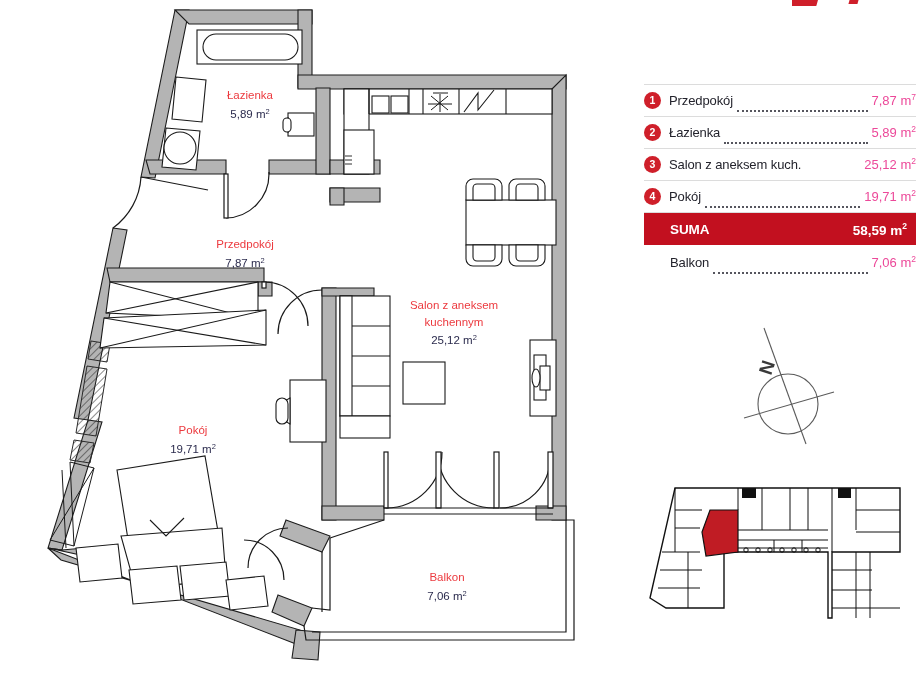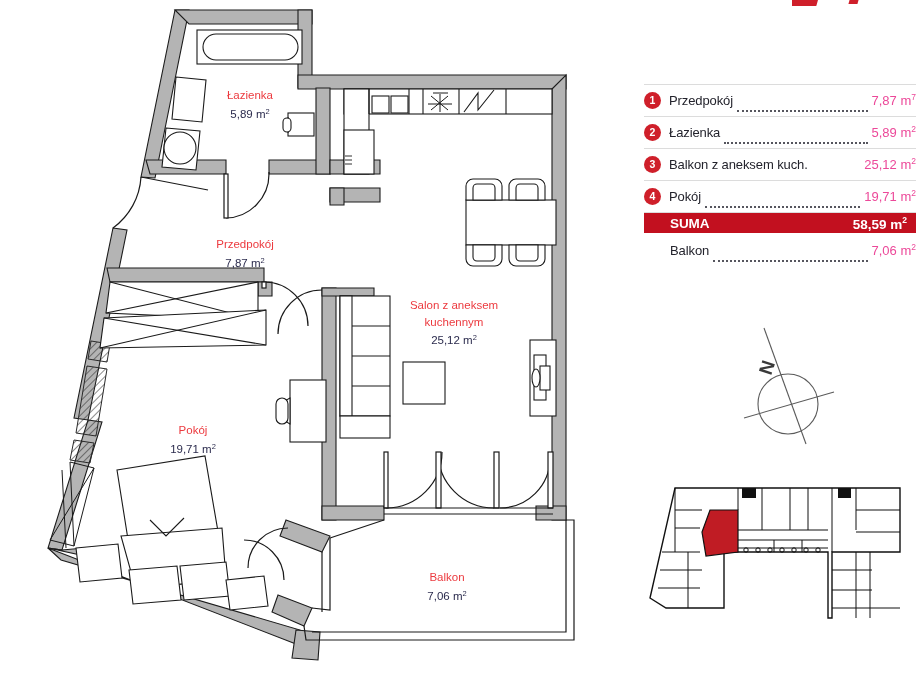--- a/index.html
+++ b/index.html
@@ -55,21 +55,21 @@
     flex:1 1 auto;margin:0 4px;height:13px;position:relative;top:4px;
     border-bottom:2.2px dotted #56565e;min-width:10px;
   }
   .lg-val{
     font-size:13px;color:#ec4899;white-space:nowrap;text-align:right;
     flex:0 0 auto;font-family:"Liberation Sans",sans-serif;
   }
   .lg-val .sup{font-size:8.5px;vertical-align:super;}
 
   .lg-sum{
-    background:#c2101f;height:20px;display:flex;align-items:center;
+    background:#c2101f;height:32px;display:flex;align-items:center;
     padding:0 9px 0 26px;box-sizing:border-box;border:0;
   }
   .lg-sum .lg-name,.lg-sum .lg-val{color:#fff;font-weight:700;font-size:13.5px;}
 
   .lg-extra{
     height:34px;display:flex;align-items:center;padding-left:26px;
     box-sizing:border-box;border-bottom:0;
   }
 
   
@@ -342,21 +342,21 @@
 
       <div class="lg-row">
         <div class="badge">2</div>
         <div class="lg-name">Łazienka</div>
         <div class="dots"></div>
         <div class="lg-val"><span>5,89 m</span><span class="sup">2</span></div>
       </div>
 
       <div class="lg-row">
         <div class="badge">3</div>
-        <div class="lg-name">Balkon z aneksem kuch.</div>
+        <div class="lg-name">Salon z aneksem kuch.</div>
         <div class="dots" style="border-bottom:none;"></div>
         <div class="lg-val"><span>25,12 m</span><span class="sup">2</span></div>
       </div>
 
       <div class="lg-row">
         <div class="badge">4</div>
         <div class="lg-name">Pokój</div>
         <div class="dots"></div>
         <div class="lg-val"><span>19,71 m</span><span class="sup">2</span></div>
       </div>

